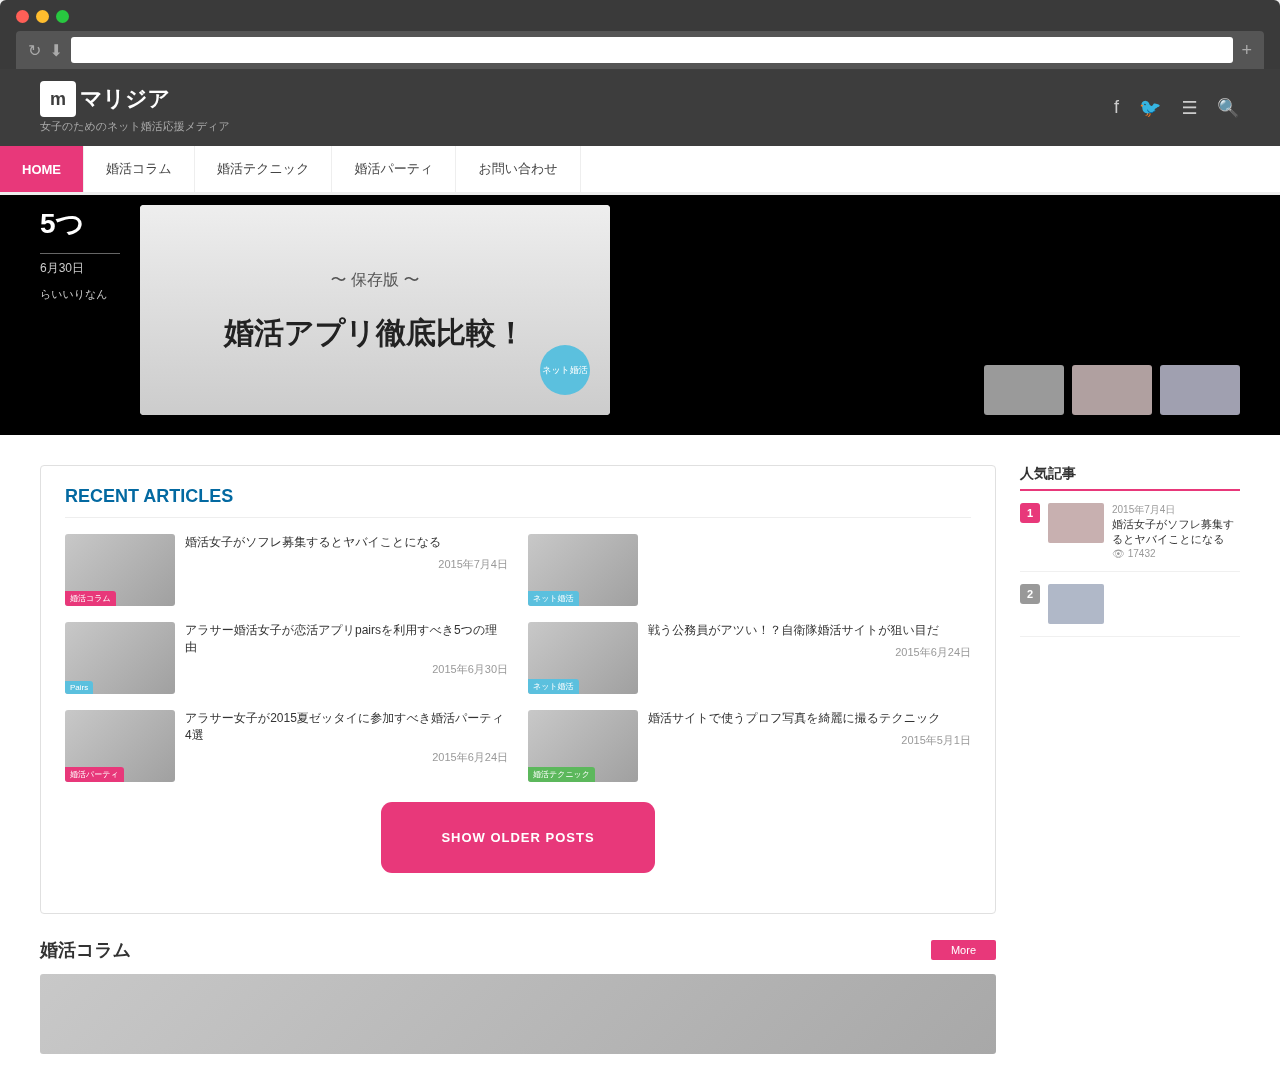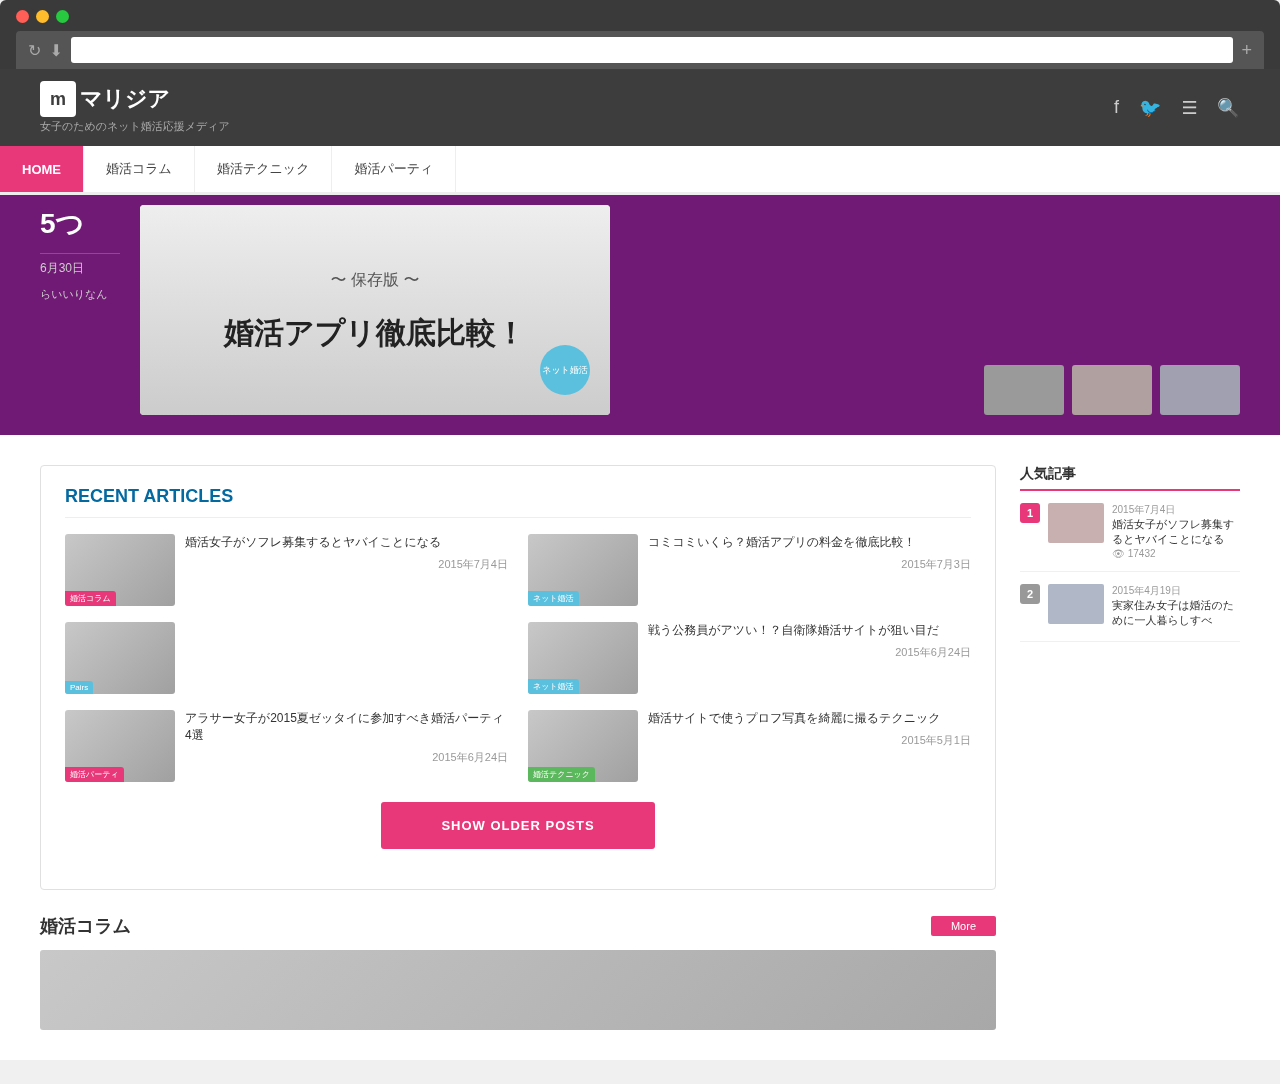--- a/index.html
+++ b/index.html
@@ -59,21 +59,21 @@
       font-size: 13px; color: #444; cursor: pointer;
       display: flex; align-items: center;
       border-right: 1px solid #eee;
     }
     .nav-item.active {
       background: #e8387a; color: #fff; font-weight: bold;
     }
 
     
     .hero-section {
-      background: #701a75;
+      background: #000000;
       padding: 10px 40px 20px;
       display: flex; gap: 20px; position: relative;
     }
     .hero-left {
       display: flex; flex-direction: column; gap: 10px;
       color: #fff; min-width: 80px;
     }
     .hero-tag {
       font-size: 28px; font-weight: bold; color: #fff;
     }
@@ -149,22 +149,22 @@
     .article-category-badge.blue { background: #5bc0de; }
     .article-category-badge.green { background: #5cb85c; }
     .article-info { flex: 1; }
     .article-title-text { font-size: 12px; color: #333; line-height: 1.4; margin-bottom: 6px; }
     .article-date { font-size: 11px; color: #999; text-align: right; }
 
     
     .show-older-wrap { display: flex; justify-content: center; margin: 20px 0; }
     .show-older-btn {
       background: #e8387a; color: #fff; border: none;
-      padding: 16px 60px; font-size: 13px; font-weight: bold;
-      border-radius: 3px; cursor: pointer; letter-spacing: 1px;
+      padding: 28px 60px; font-size: 13px; font-weight: bold;
+      border-radius: 11px; cursor: pointer; letter-spacing: 1px;
     }
 
     
     .section-header-row {
       display: flex; align-items: center; justify-content: space-between;
       margin-bottom: 12px;
     }
     .section-heading { font-size: 18px; font-weight: bold; color: #333; }
     .more-btn {
       background: #e8387a; color: #fff; border: none;
@@ -243,20 +243,21 @@
       <span class="header-icon">☰</span>
       <span class="header-icon">🔍</span>
     </div>
   </header>
 
   <nav class="site-nav">
     <div class="nav-item active">HOME</div>
     <div class="nav-item">婚活コラム</div>
     <div class="nav-item">婚活テクニック</div>
     <div class="nav-item">婚活パーティ</div>
+    <div class="nav-item">お問い合わせ</div>
   </nav>
 
   <section class="hero-section">
     <div class="hero-left">
       <div class="hero-tag">5つ</div>
       <div class="hero-date">6月30日</div>
       <div class="hero-text">らいいりなん</div>
     </div>
     <div class="hero-banner">
       <div class="hero-banner-inner">
@@ -289,30 +290,30 @@
               <div class="article-title-text">婚活女子がソフレ募集するとヤバイことになる</div>
               <div class="article-date">2015年7月4日</div>
             </div>
           </div>
 
           <div class="article-item">
             <div class="article-thumb" style="background:#b0b8c8;">
               <div class="article-thumb-img"></div>
               <div class="article-category-badge blue">ネット婚活</div>
             </div>
-            <div class="article-info">
-              <div class="article-title-text">コミコミいくら？婚活アプリの料金を徹底比較！</div>
-              <div class="article-date">2015年7月3日</div>
-            </div>
           </div>
 
           <div class="article-item">
             <div class="article-thumb" style="background:#3b82f6;">
               <div class="article-thumb-img"></div>
               <div class="article-category-badge blue">Pairs</div>
+            </div>
+            <div class="article-info">
+              <div class="article-title-text">アラサー婚活女子が恋活アプリpairsを利用すべき5つの理由</div>
+              <div class="article-date">2015年6月30日</div>
             </div>
           </div>
 
           <div class="article-item">
             <div class="article-thumb" style="background:#a8a8b8;">
               <div class="article-thumb-img"></div>
               <div class="article-category-badge blue">ネット婚活</div>
             </div>
             <div class="article-info">
               <div class="article-title-text">戦う公務員がアツい！？自衛隊婚活サイトが狙い目だ</div>
@@ -374,24 +375,20 @@
             <div class="popular-views">
               <span>👁</span>
               <span>17432</span>
             </div>
           </div>
         </div>
 
         <div class="popular-item">
           <div class="popular-rank rank-2">2</div>
           <div class="popular-thumb" style="background:#b0b8c8;"></div>
-          <div class="popular-info">
-            <div class="popular-date">2015年4月19日</div>
-            <div class="popular-title">実家住み女子は婚活のために一人暮らしすべ</div>
-          </div>
         </div>
 
       </div>
     </aside>
 
   </div>
 
 </div>
 
 </body></html>

